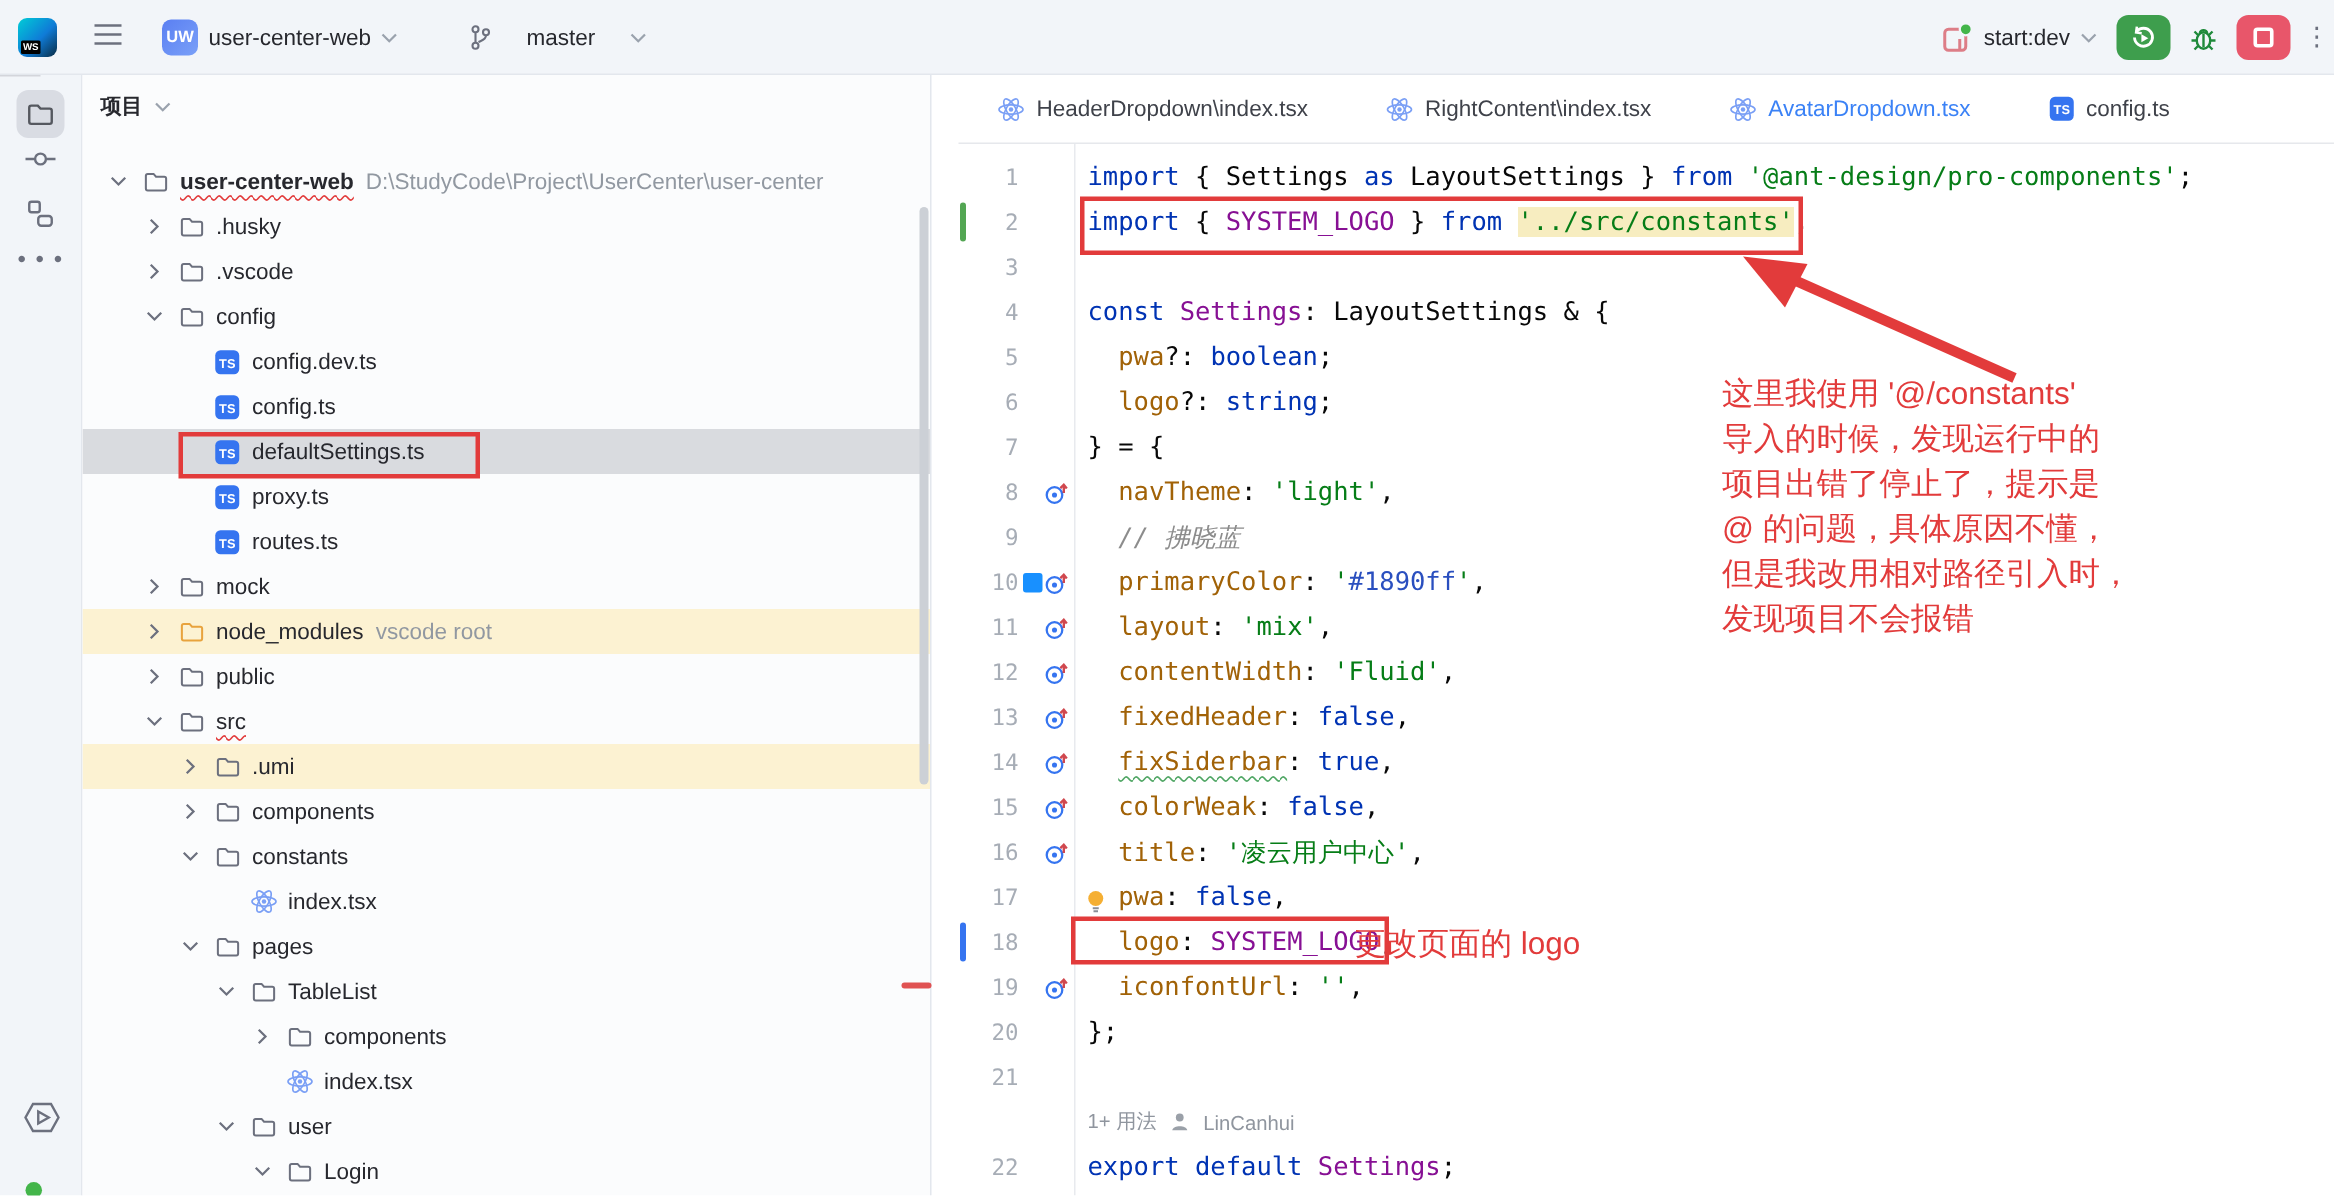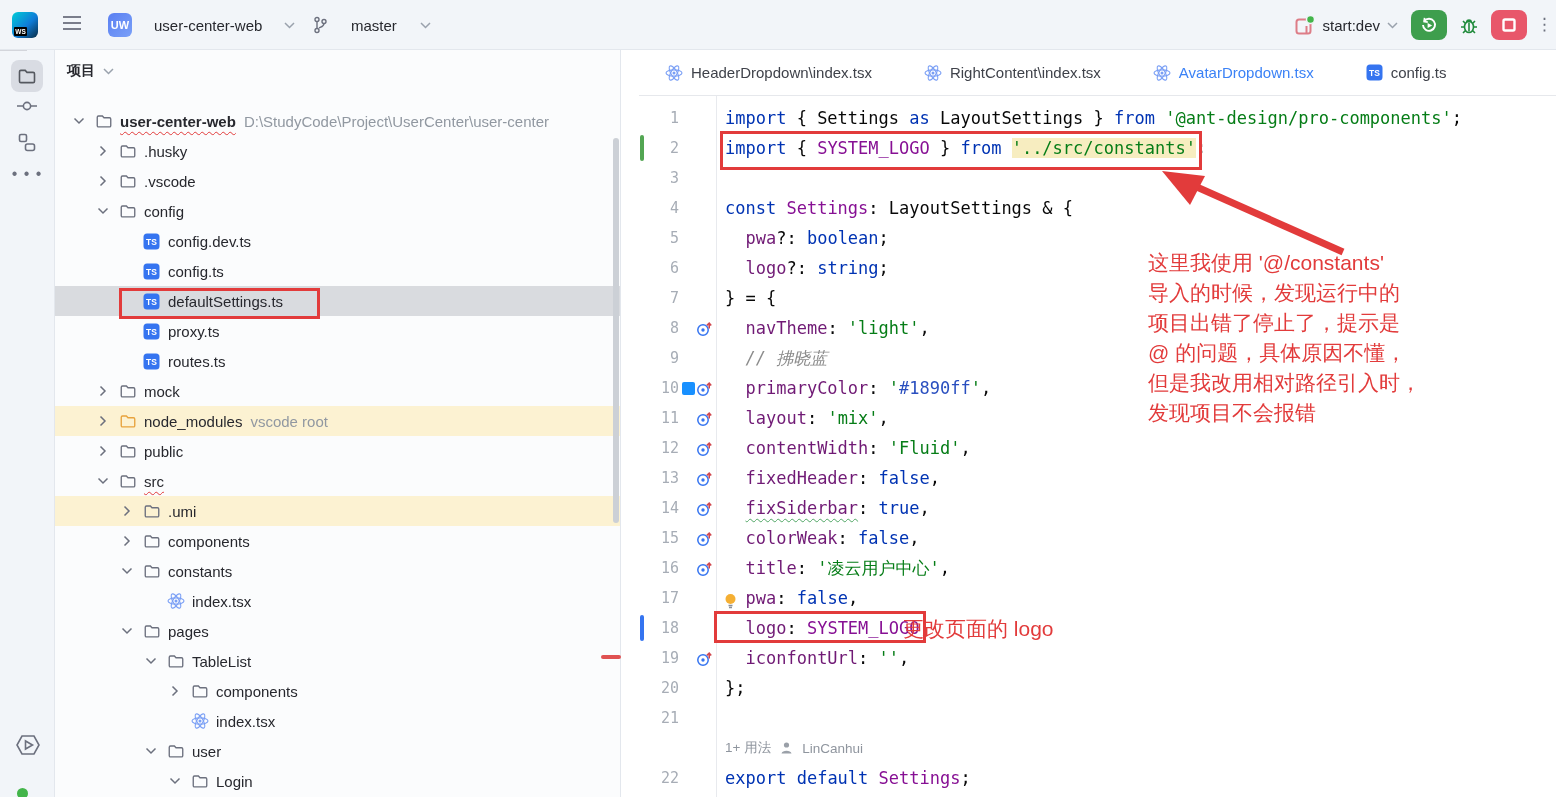--- a/index.html
+++ b/index.html
@@ -11,21 +11,21 @@
   }
   
   #topbar { position:absolute; left:0; top:0; width:1556px; height:50px;
     background:#f2f5f9; border-bottom:1px solid #e3e7ed; }
   .tb-abs { position:absolute; display:flex; align-items:center; }
   #ws-logo { left:12px; top:12px; width:26px; height:26px; border-radius:6px;
     background:linear-gradient(135deg,#00cdd7 0%,#0f7bd7 55%,#092c44 100%); position:absolute; }
   #ws-logo .wsbox { position:absolute; left:2px; bottom:2px; width:13px; height:9px; background:#000;
     color:#fff; font-size:6.5px; font-weight:bold; line-height:9px; text-align:center; border-radius:1px;}
   #hamburger { left:62px; top:15px; }
-  #project-chip { left:108px; top:0; height:50px; gap:22px; }
+  #project-chip { left:108px; top:0; height:50px; gap:7px; }
   #project-badge { width:24px; height:24px; border-radius:6px; color:#fff; font-size:11px; font-weight:bold;
     background:linear-gradient(135deg,#5a7ff2,#7aa0f8); display:flex; align-items:center; justify-content:center; }
   .tb-label { font-size:15px; color:#27282e; }
   #branch-widget { left:312px; top:0; height:50px; gap:23px; }
   #right-controls { right:6px; top:0; height:50px; gap:9px; position:absolute; display:flex; align-items:center; }
   #run-widget { display:flex; align-items:center; gap:7px; margin-right:4px; }
   .tb-btn { width:36px; height:30px; border-radius:8px; display:flex; align-items:center; justify-content:center; }
   #rerun-btn { background:#3e9e4d; }
   #stop-btn { background:#e8566a; }
   #kebab { color:#6c707e; font-size:17px; letter-spacing:0; line-height:10px; width:14px; text-align:center; }
@@ -66,21 +66,21 @@
   #gutter-sep { position:absolute; left:77px; top:0; bottom:0; width:1px; background:#e8eaee; }
   .cline { height:30px; display:flex; align-items:center; font-family:"DejaVu Sans Mono", monospace; font-size:17px; }
   .chgbox { width:6px; height:30px; flex:none; display:flex; align-items:center; }
   .chgbox .bar { width:4px; height:26px; border-radius:2px; margin-left:1px; }
   .bar.add { background:#53a653; }
   .bar.caret { background:#3574f0; }
   .lnum { width:34px; flex:none; text-align:right; color:#a7adb6; font-size:15px; }
   .gicons { width:31px; margin-left:6px; flex:none; display:flex; align-items:center; justify-content:flex-end; gap:1px; padding-right:3px; }
   .swatch { width:13px; height:13px; border-radius:2px; flex:none; }
   .ltext { padding-left:9px; white-space:pre; color:#080808; position:relative; }
-  .kw { color:#0033b3; } .str { color:#067d17; } .cst { color:#871094; } .prop { color:#701a75;text-align:center; }
+  .kw { color:#0033b3; } .str { color:#067d17; } .cst { color:#871094; } .prop { color:#a16207;text-align:center; }
   .num2 { color:#2a4fbf; }
   .cmt { color:#8c8c8c; font-style:italic; }
   .hl { background:#f7edc0; }
   .sqg { text-decoration:underline wavy #4fa664 1px; text-underline-offset:4px; }
   .bulbwrap { position:absolute; left:8px; top:5px; }
   .inlay { display:flex; align-items:center; gap:9px; font-family:"Liberation Sans", sans-serif;
     font-size:13.5px; color:#8f959e; padding-left:9px; }
   
   #overlay { position:absolute; inset:0; pointer-events:none; z-index:40; }
   .redbox { position:absolute; border:3px solid #e23b3b; }

